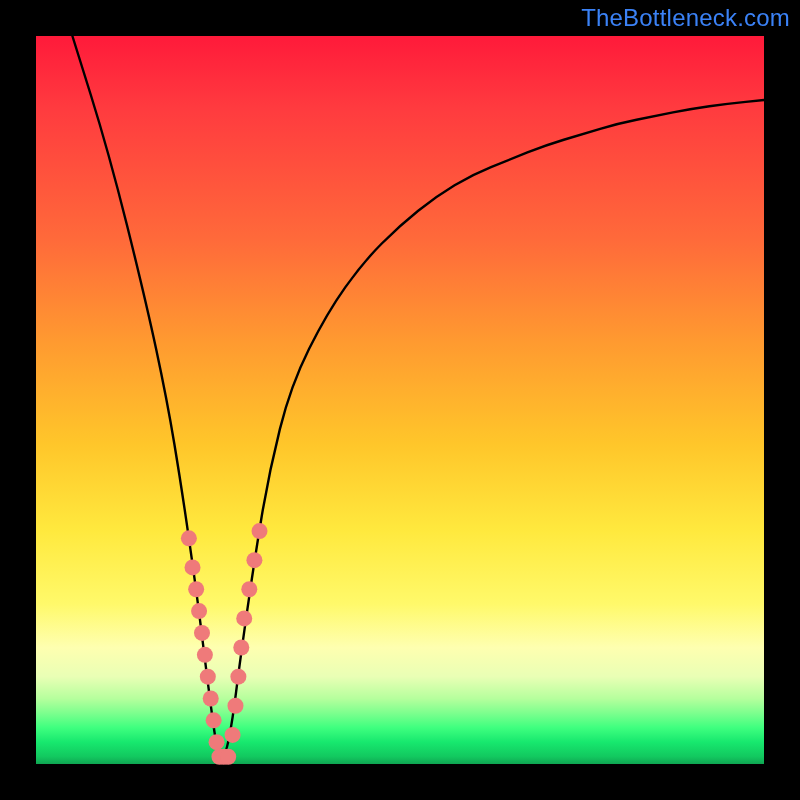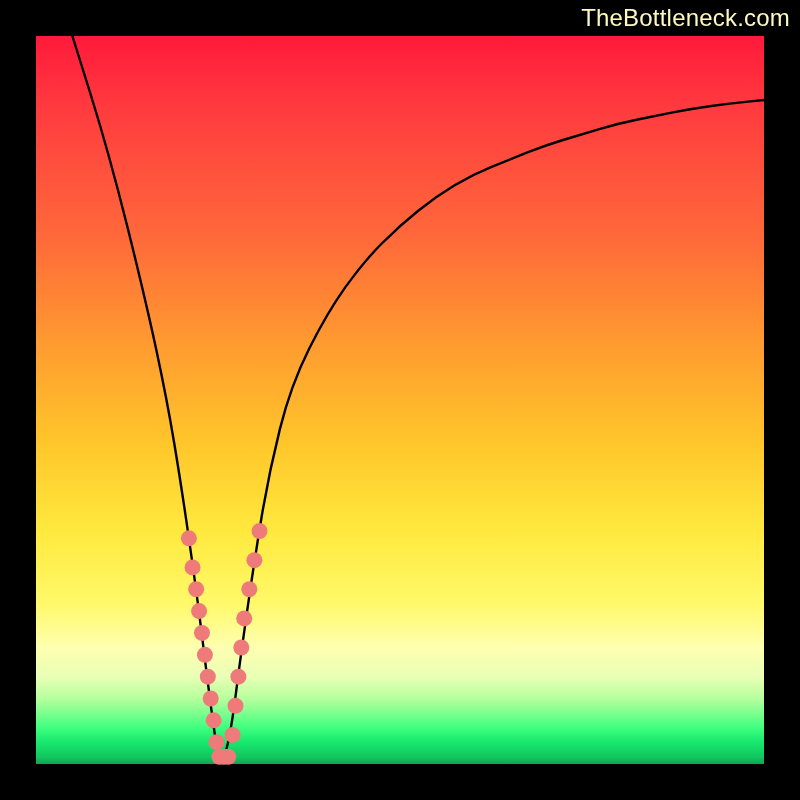--- a/index.html
+++ b/index.html
@@ -41,21 +41,21 @@
       #3fff7f 95%,
       #17e86e 97%,
       #12c85f 99%,
       #0fa552 100%
     );
   }
   .watermark {
     position: absolute;
     top: 4px;
     right: 10px;
-    color: #fef9c3;
+    color: #3b82f6;
     font-size: 24px;
     font-weight: 500;
     letter-spacing: 0.2px;
     user-select: none;
   }
   svg.curve {
     position: absolute;
     left: 0;
     top: 0;
     width: 728px;

